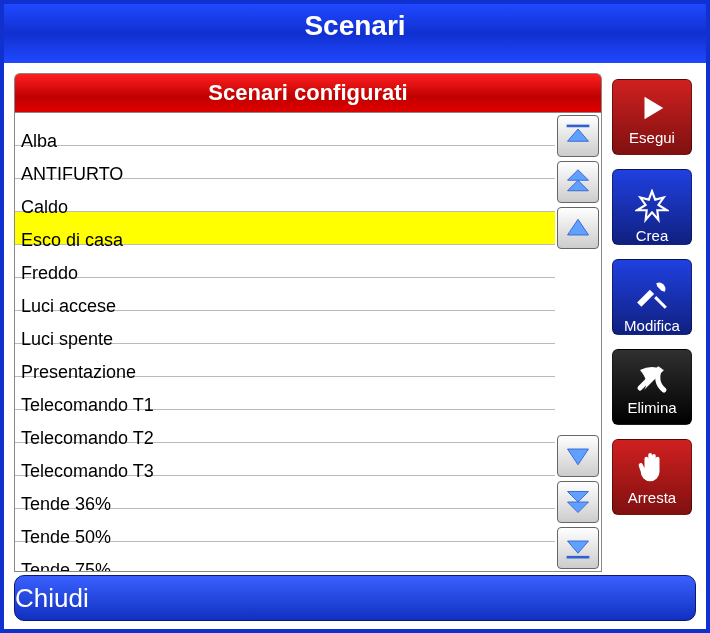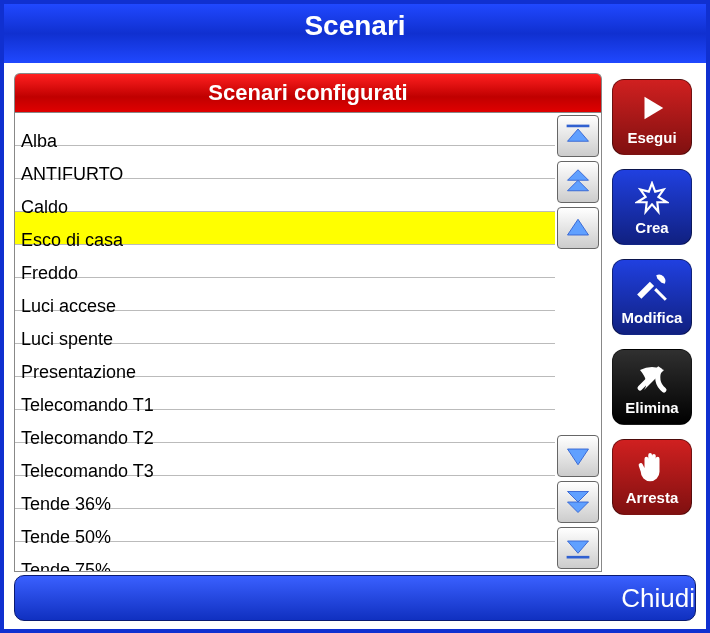--- a/index.html
+++ b/index.html
@@ -95,50 +95,50 @@
   .right-panel {
     width: 84px;
     display: flex;
     flex-direction: column;
     gap: 14px;
     padding-top: 6px;
   }
   .action-btn {
     width: 80px;
     height: 76px;
-    border-radius: 12px;
+    border-radius: 6px;
     display: flex;
     flex-direction: column;
     align-items: center;
     justify-content: center;
     color: #fff;
     font-size: 15px;
-    font-weight: bold;
+    font-weight: normal;
     cursor: pointer;
     border: 1px solid rgba(0,0,0,0.4);
     position: relative;
     gap: 2px;
   }
   .action-btn .icon-slot { height: 38px; display:flex; align-items:center; justify-content:center; }
   .btn-red { background: linear-gradient(to bottom, #d02020 0%, #801010 100%); }
-  .btn-blue { background: linear-gradient(to bottom, #2040e0 0%, #102080 100%); }
+  .btn-blue { background: linear-gradient(to bottom, #2040e0 0%, #102080 100%); justify-content: flex-end; }
   .btn-black { background: linear-gradient(to bottom, #303030 0%, #000 100%); }
   .close-bar {
     position: absolute;
     left: 10px;
     right: 10px;
     bottom: 8px;
     height: 46px;
     border-radius: 10px;
     background: linear-gradient(to bottom, #3a60ff 0%, #1030c0 100%);
     color: #fff;
     font-size: 26px;
     display: flex;
     align-items: center;
-    justify-content: flex-end;
+    justify-content: flex-start;
     border: 1px solid #0a1a70;
     cursor: pointer;
   }
 </style>
 </head>
 <body>
 
 <div class="window">
 
   <div class="titlebar">Scenari</div>

